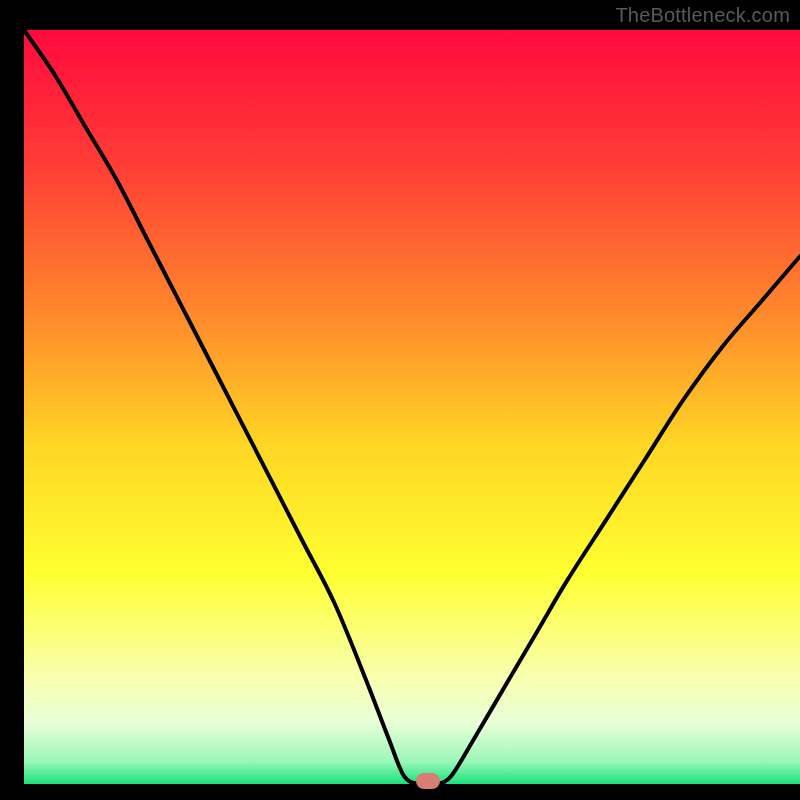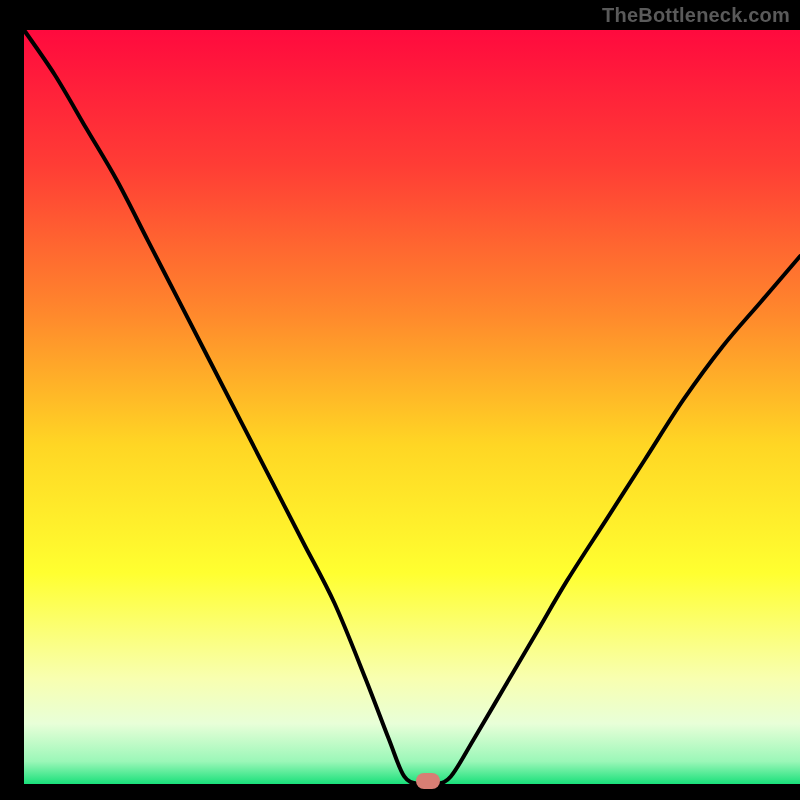--- a/index.html
+++ b/index.html
@@ -15,21 +15,21 @@
     position: relative;
     width: 800px;
     height: 800px;
     background: #000;
   }
   .watermark {
     position: absolute;
     top: 4px;
     right: 10px;
     font-size: 20px;
-    font-weight: 700;
+    font-weight: 400;
     color: #5a5a5a;
     letter-spacing: 0.2px;
     z-index: 10;
   }
   svg.chart {
     position: absolute;
     left: 0;
     top: 0;
   }
   .marker {

